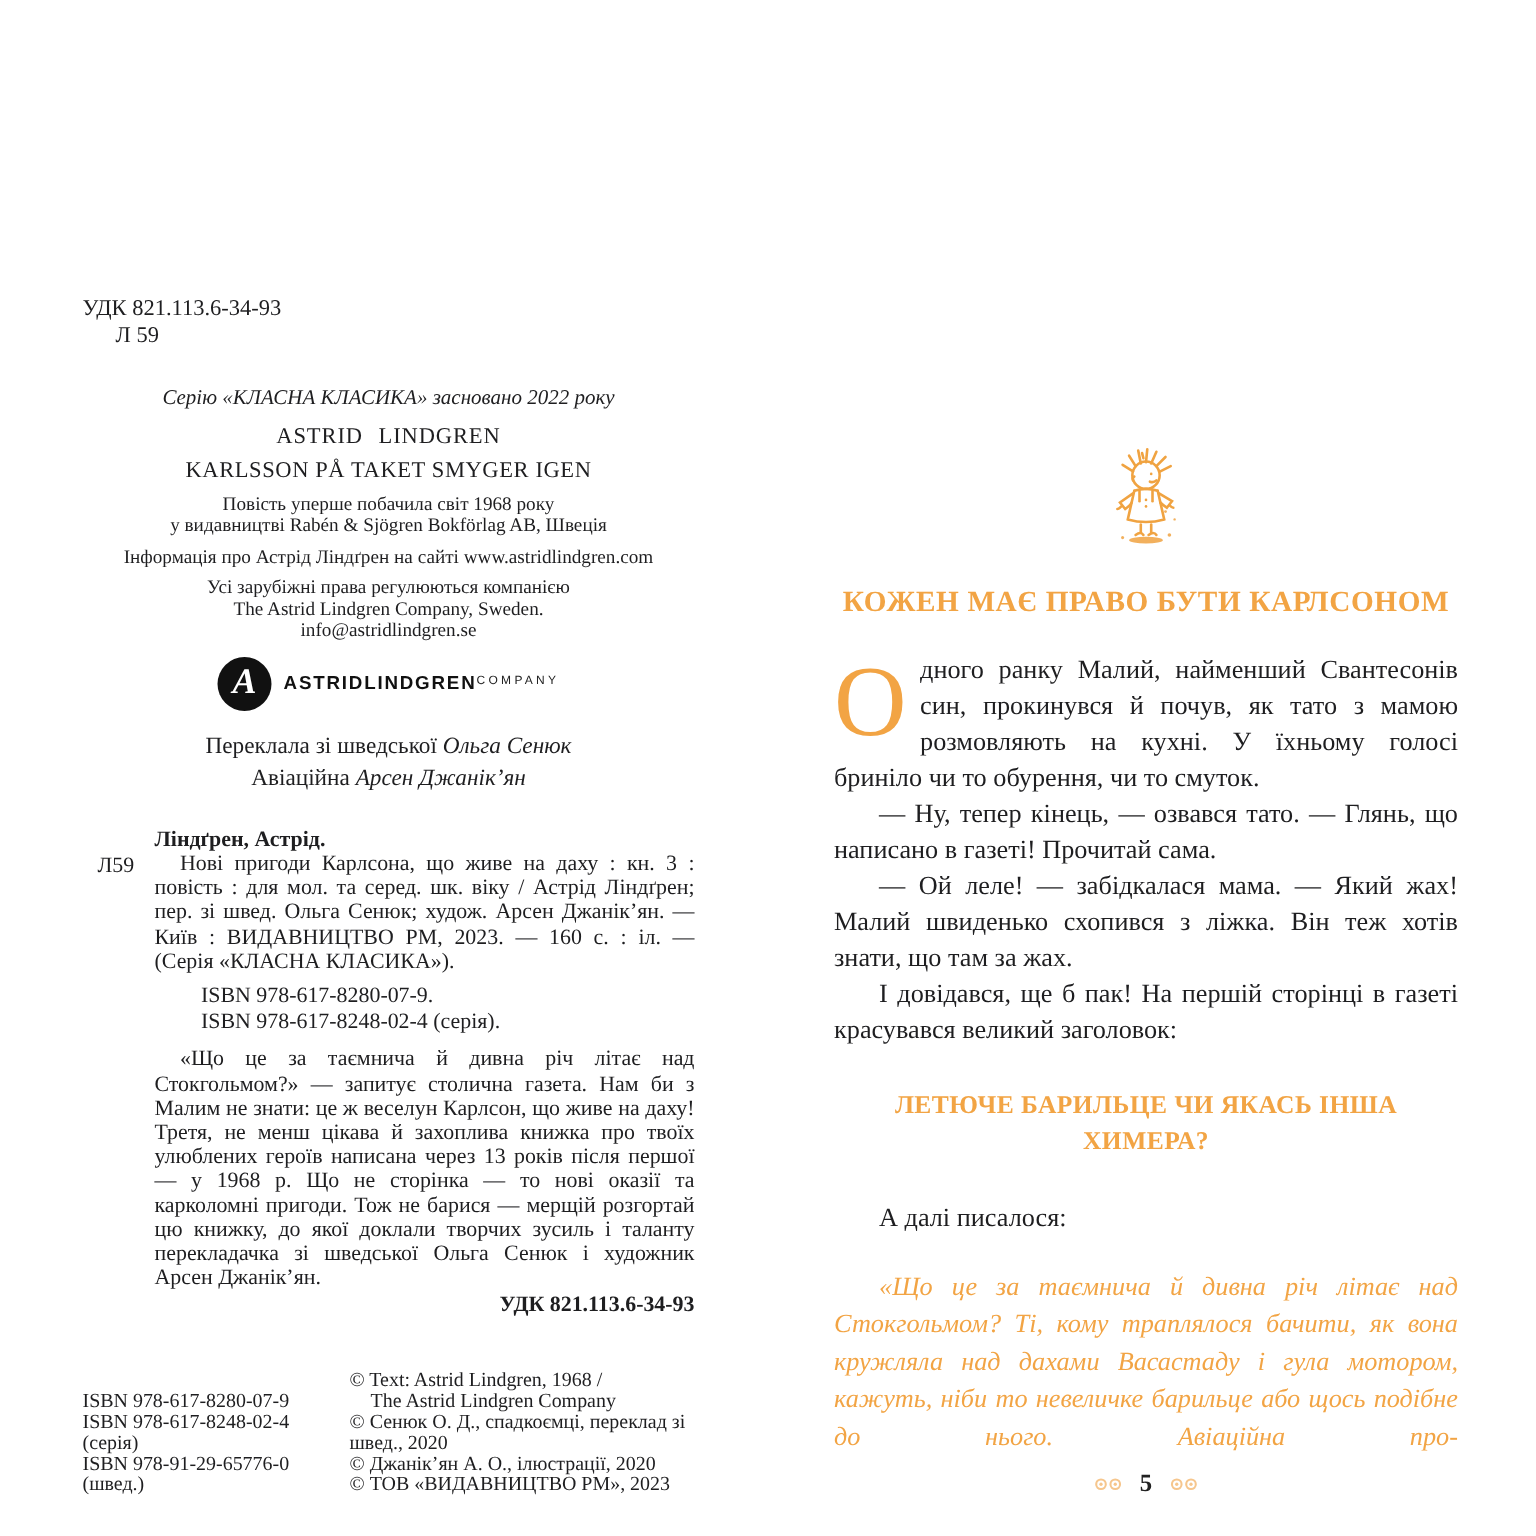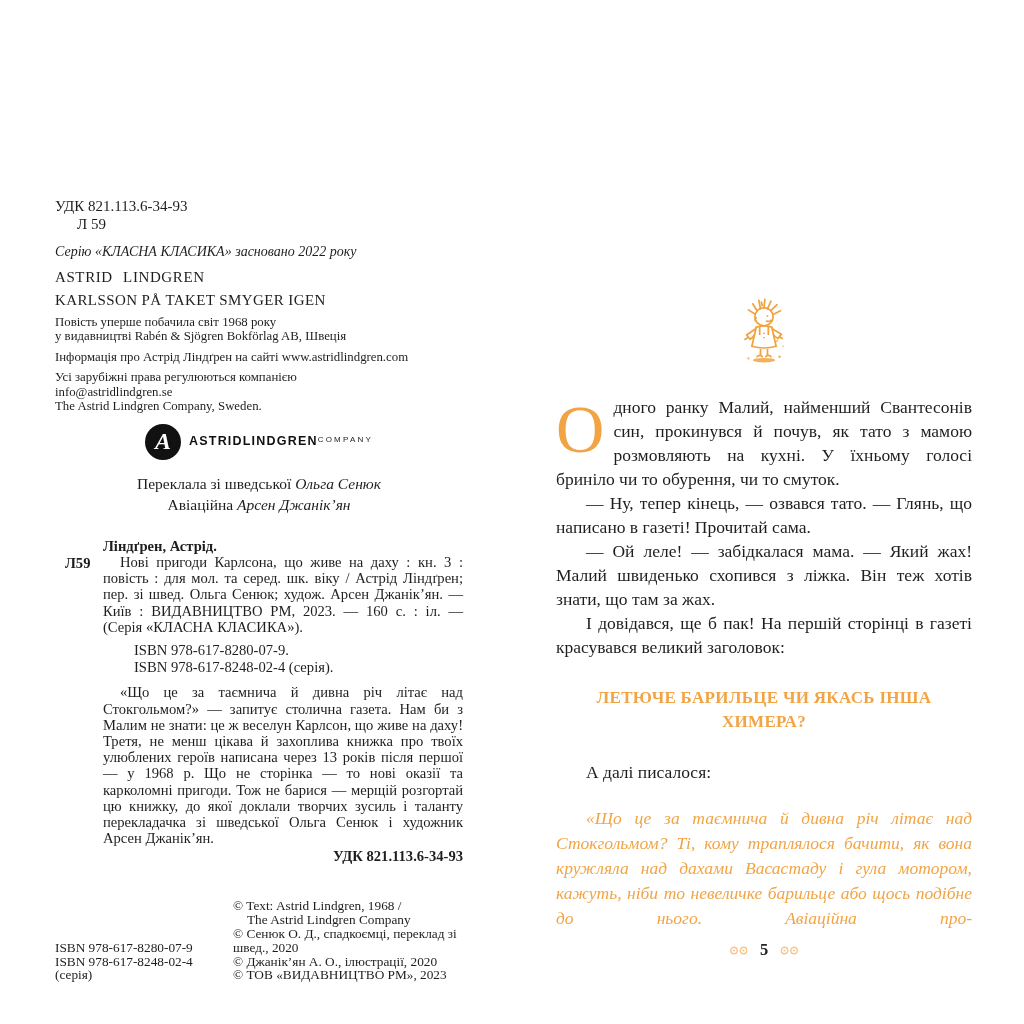--- a/index.html
+++ b/index.html
@@ -13,21 +13,21 @@
     width:1024px;height:1024px;position:relative;overflow:hidden;
     font-family:"Liberation Serif","DejaVu Serif",serif;
     color:var(--ink);
   }
   .spread{position:absolute;inset:0;background:#fff;}
 
   
   .left-page{position:absolute;left:55px;top:197px;width:408px;}
   .udk-top{font-size:15px;line-height:1.25;}
   .bbk{padding-left:22px;font-size:15px;}
-  .imprint{text-align:left;margin-top:11px;}
+  .imprint{text-align:center;margin-top:25px;}
   .series-note{font-style:italic;font-size:14px;margin-bottom:9px;}
   .author-latin{font-size:15px;letter-spacing:.6px;word-spacing:6px;margin-top:9px;}
   .title-latin{font-size:15px;letter-spacing:.4px;margin-top:6px;}
   .small-line{font-size:12.8px;line-height:14.5px;}
   .mt6{margin-top:6px;}
   .logo-row{display:flex;justify-content:center;align-items:center;gap:8px;margin-top:10px;}
   .logo-mark{
     width:36px;height:36px;border-radius:50%;background:#111;
     display:flex;align-items:center;justify-content:center;flex:0 0 auto;
   }
@@ -36,21 +36,21 @@
     font-weight:bold;font-size:24px;line-height:1;transform:translateY(-1px);
   }
   .logo-words{display:flex;align-items:flex-start;
     font-family:"Liberation Sans","DejaVu Sans",sans-serif;color:#111;}
   .logo-w1,.logo-w2{font-weight:bold;font-size:12.5px;line-height:13px;letter-spacing:1.2px;}
   .logo-w3{font-size:8px;letter-spacing:2.2px;line-height:10px;color:#222;}
   .credits{text-align:center;margin-top:13px;font-size:15.5px;line-height:21px;}
   .it{font-style:italic;}
   .catalog{margin-top:23px;font-size:14.6px;line-height:16.2px;position:relative;}
   .cat-author{font-weight:bold;margin-left:48px;}
-  .cat-code{position:absolute;left:10px;top:17px;font-weight:bold;}
+  .cat-code{position:absolute;left:10px;top:17px;}
   .cat-desc{margin-left:48px;text-align:justify;text-indent:17px;}
   .cat-isbn{margin-left:79px;margin-top:1px;}
   .cat-isbn.first{margin-top:7px;}
   .annotation{margin-left:48px;margin-top:9px;font-size:14.6px;line-height:16.2px;
     text-align:justify;text-indent:17px;}
   .udk-bottom{margin-left:48px;font-weight:bold;text-align:right;margin-top:2px;font-size:14.6px;}
   .bottom-row{display:flex;align-items:flex-end;margin-top:34px;font-size:13.3px;line-height:13.8px;}
   .isbn-col{width:178px;flex:0 0 auto;}
   .copy-col{flex:1;}
   .copy-col .indent{padding-left:14px;}
@@ -95,22 +95,22 @@
     <div class="bbk">Л 59</div>
 
     <div class="imprint">
       <div class="series-note">Серію «КЛАСНА КЛАСИКА» засновано 2022 року</div>
       <div class="author-latin">ASTRID LINDGREN</div>
       <div class="title-latin">KARLSSON PÅ TAKET SMYGER IGEN</div>
       <div class="small-line mt6">Повість уперше побачила світ 1968 року</div>
       <div class="small-line">у видавництві Rabén &amp; Sjögren Bokförlag AB, Швеція</div>
       <div class="small-line mt6">Інформація про Астрід Ліндґрен на сайті www.astridlindgren.com</div>
       <div class="small-line mt6">Усі зарубіжні права регулюються компанією</div>
+      <div class="small-line">The Astrid Lindgren Company, Sweden.</div>
       <div class="small-line">info@astridlindgren.se</div>
-      <div class="small-line">The Astrid Lindgren Company, Sweden.</div>
     </div>
 
     <div class="logo-row">
       <div class="logo-mark">
         <span>A</span>
       </div>
       <div class="logo-words">
         <span class="logo-w1">ASTRID</span>
         <span class="logo-w2">LINDGREN</span>
         <span class="logo-w3">COMPANY</span>
@@ -130,20 +130,21 @@
       <div class="cat-isbn">ISBN 978-617-8248-02-4 (серія).</div>
     </div>
 
     <div class="annotation">«Що це за таємнича й дивна річ літає над Стокгольмом?» — запитує столична газета. Нам би з Малим не знати: це ж веселун Карлсон, що живе на даху! Третя, не менш цікава й захоплива книжка про твоїх улюблених героїв написана через 13 років після першої — у 1968 р. Що не сторінка — то нові оказії та карколомні пригоди. Тож не барися — мерщій розгортай цю книжку, до якої доклали творчих зусиль і таланту перекладачка зі шведської Ольга Сенюк і художник Арсен Джанік’ян.</div>
     <div class="udk-bottom">УДК 821.113.6-34-93</div>
 
     <div class="bottom-row">
       <div class="isbn-col">
         <div>ISBN 978-617-8280-07-9</div>
         <div>ISBN 978-617-8248-02-4 (серія)</div>
+        <div>ISBN 978-91-29-65776-0 (швед.)</div>
       </div>
       <div class="copy-col">
         <div>© Text: Astrid Lindgren, 1968 /</div>
         <div class="indent">The Astrid Lindgren Company</div>
         <div>© Сенюк О. Д., спадкоємці, переклад зі швед., 2020</div>
         <div>© Джанік’ян А. О., ілюстрації, 2020</div>
         <div>© ТОВ «ВИДАВНИЦТВО РМ», 2023</div>
       </div>
     </div>
   </div>
@@ -191,20 +192,21 @@
         <g fill="#F0A341" opacity="0.85">
           <ellipse cx="30" cy="72" rx="13" ry="2.6"></ellipse>
           <circle cx="48" cy="68" r="1.4"></circle>
             <circle cx="12" cy="70" r="1.2"></circle>
           <circle cx="45" cy="50" r="1.1"></circle>
             <circle cx="52" cy="56" r="0.9"></circle>
         </g>
       </svg>
     </div>
 
+    <div class="chapter-title">КОЖЕН МАЄ ПРАВО БУТИ КАРЛСОНОМ</div>
 
     <div class="body-text">
       <p class="para-first"><span class="dropcap">О</span><span>дного ранку Малий, найменший Свантесонів син, прокинувся й почув, як тато з мамою розмовляють на кухні. У їхньому голосі бриніло чи то обурення, чи то смуток.</span></p>
       <p class="para">— Ну, тепер кінець, — озвався тато. — Глянь, що написано в газеті! Прочитай сама.</p>
       <p class="para">— Ой леле! — забідкалася мама. — Який жах! Малий швиденько схопився з ліжка. Він теж хотів знати, що там за жах.</p>
       <p class="para">І довідався, ще б пак! На першій сторінці в газеті красувався великий заголовок:</p>
       <p class="headline">ЛЕТЮЧЕ БАРИЛЬЦЕ ЧИ ЯКАСЬ ІНША ХИМЕРА?</p>
       <p class="para para5">А далі писалося:</p>
       <p class="quote">«Що це за таємнича й дивна річ літає над Стокгольмом? Ті, кому траплялося бачити, як вона кружляла над дахами Васастаду і гула мотором, кажуть, ніби то невеличке барильце або щось подібне до нього. Авіаційна про-</p>
     </div>

